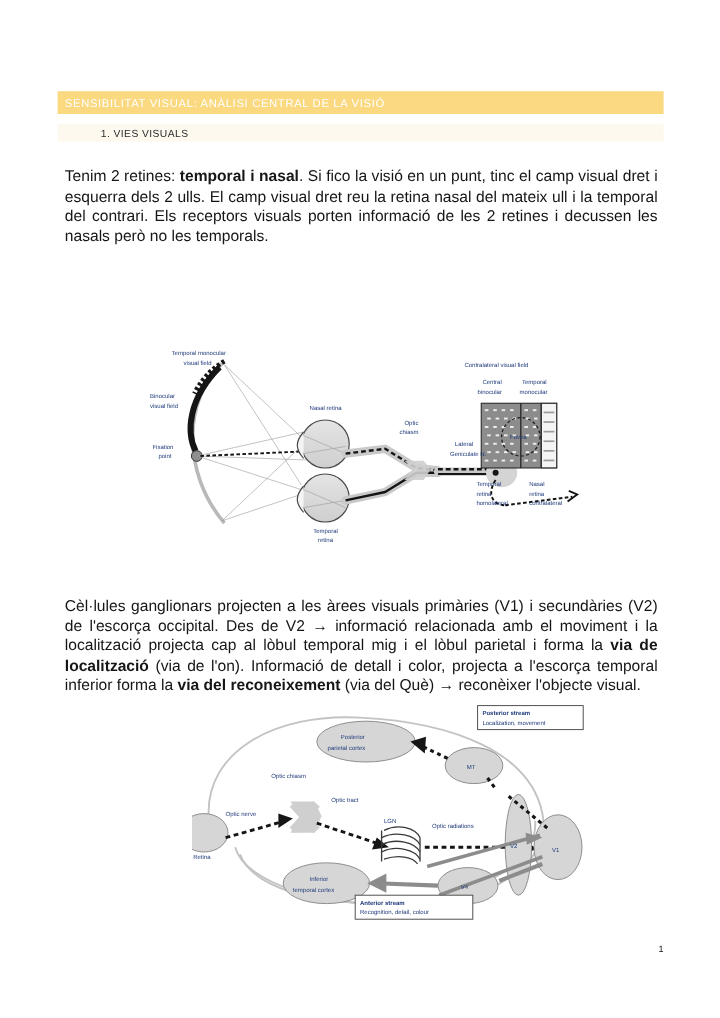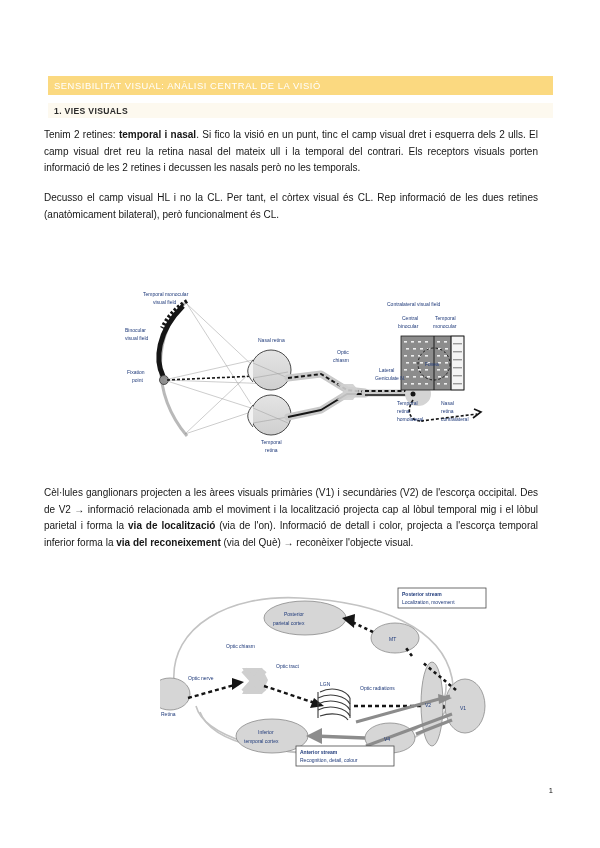--- a/index.html
+++ b/index.html
@@ -47,36 +47,38 @@
     left: 48px;
     top: 103px;
     width: 505px;
     height: 15px;
     background: #fdf9ef;
     display: flex;
     align-items: center;
   }
   .section-heading-text {
     font-size: 8.6px;
-    font-weight: bold;
+    font-weight: normal;
     letter-spacing: 0.35px;
     color: #2b2b2b;
     padding-left: 6px;
     white-space: nowrap;
+    margin-left: 30px;
   }
 
   
   .para {
     position: absolute;
-    left: 44px;
+    left: 54px;
     width: 494px;
-    font-size: 10px;
+    font-size: 13px;
     line-height: 16.5px;
     text-align: justify;
     color: #161616;
+    margin-top: 12px;
   }
   .para b { font-weight: bold; }
 
   #para1 { top: 127px; }
   #para2 { top: 190px; }
   #para3 { top: 239px; }
   #para4 { top: 485px; }
 
   
   .figure {
@@ -122,23 +124,20 @@
   </div>
 
   <div class="section-heading">
     <span class="section-heading-text">1. VIES VISUALS</span>
   </div>
 
   <div class="para" id="para1">
     <span>Tenim 2 retines: </span><b>temporal i nasal</b><span>. Si fico la visió en un punt, tinc el camp visual dret i esquerra dels 2 ulls. El camp visual dret reu la retina nasal del mateix ull i la temporal del contrari. Els receptors visuals porten informació de les 2 retines i decussen les nasals però no les temporals.</span>
   </div>
 
-  <div class="para" id="para2">
-    <span>Decusso el camp visual HL i no la CL. Per tant, el còrtex visual és CL. Rep informació de les dues retines (anatòmicament bilateral), però funcionalment és CL.</span>
-  </div>
 
 
   <div class="figure" id="figure1">
     <svg viewBox="0 0 365 170" xmlns="http://www.w3.org/2000/svg">
       <defs>
         <linearGradient id="eyeGrad" x1="0" y1="0" x2="0" y2="1">
           <stop offset="0%" stop-color="#e4e4e4"></stop>
           <stop offset="100%" stop-color="#cfcfcf"></stop>
         </linearGradient>
       </defs>

